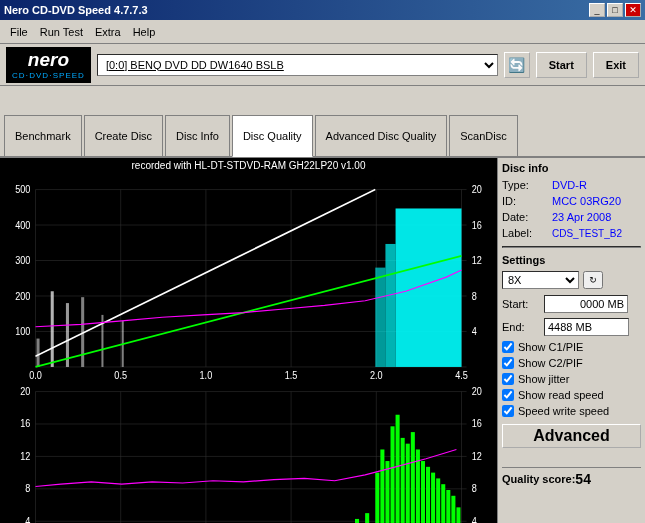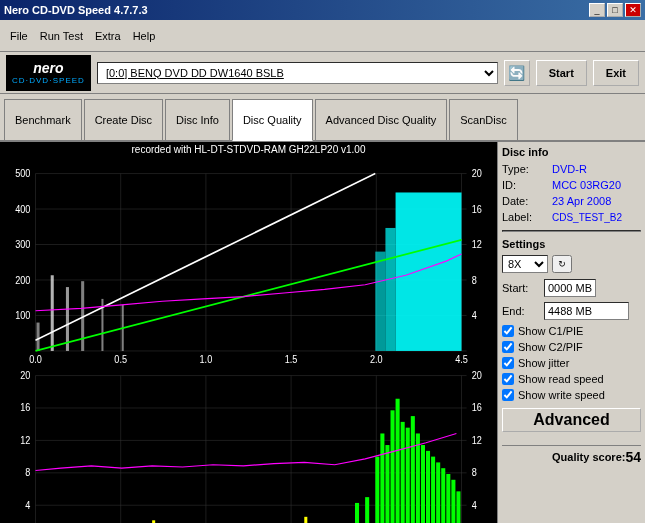--- a/index.html
+++ b/index.html
@@ -21,40 +21,40 @@
       width: 16px; height: 14px; background: #d4d0c8; border: 1px outset #fff;
       font-size: 9px; cursor: pointer; display: flex; align-items: center; justify-content: center; color: #000;
     }
 
     
     .menu-bar {
       background: #d4d0c8;
       display: flex;
       align-items: center;
       padding: 2px 4px;
-      height: 32px;
+      height: 24px;
       border-bottom: 1px solid #808080;
     }
     .menu-item { padding: 2px 6px; cursor: pointer; font-size: 11px; }
 
     
     .toolbar {
       background: #d4d0c8;
       display: flex;
       align-items: center;
       padding: 3px 6px;
       gap: 6px;
       height: 42px;
       border-bottom: 1px solid #808080;
     }
     .logo-area {
       display: flex; flex-direction: column; align-items: center;
       background: #000; padding: 3px 6px; height: 36px; justify-content: center;
     }
-    .logo-nero { color: white; font-size: 14px; font-weight: bold; font-style: italic; text-align: right; }
+    .logo-nero { color: white; font-size: 19px; font-weight: bold; font-style: italic; text-align: right; }
     .logo-sub { color: #00aaff; font-size: 8px; letter-spacing: 1px; }
     .drive-select-area { display: flex; align-items: center; flex: 1; gap: 4px; }
     .drive-combo {
       flex: 1; height: 22px; border: 1px inset #808080; background: white;
       padding: 2px 4px; font-size: 11px; text-decoration: underline;
     }
     .toolbar-icon-btn {
       width: 26px; height: 26px; background: #d4d0c8;
       border: 1px outset #fff; cursor: pointer;
       display: flex; align-items: center; justify-content: center; font-size: 14px;
@@ -67,21 +67,21 @@
     
     .tab-bar {
       display: flex; align-items: flex-end;
       background: #d4d0c8; padding: 4px 4px 0 4px;
       border-bottom: 2px solid #808080;
     }
     .tab {
       padding: 20px 10px; border: 1px solid #808080;
       border-bottom: none; background: #d4d0c8;
       cursor: pointer; font-size: 11px; margin-right: 2px;
-      height: 22px; display: flex; align-items: center;
+      height: 22px; display: flex; align-items: center; margin-top: 24px;
     }
     .tab.active {
       background: #ffffff; border-bottom: 1px solid #ffffff;
       z-index: 1; position: relative; top: 1px;
     }
 
     
     .main-content {
       display: flex;
       background: white;
@@ -139,22 +139,22 @@
     .checkbox-row input[type=checkbox] { width: 12px; height: 12px; }
     .checkbox-row label { font-size: 11px; }
 
     .advanced-btn {
       width: 100%; height: 24px; background: #d4d0c8;
       border: 1px outset #fff; cursor: pointer; font-size: 16px; font-weight: bold;
       margin-top: 3px;
     }
 
     .quality-row {
-      display: flex; align-items: center; justify-content: flex-end;
-      border-top: 1px solid #808080; padding-top: 3px; margin-top: 10px;
+      display: flex; align-items: center; justify-content: flex-start;
+      border-top: 1px solid #808080; padding-top: 3px; margin-top: 16px;
     }
     .quality-label { font-size: 11px; font-weight: bold; }
     .quality-value { font-size: 14px; font-weight: bold; color: #000; }
   </style>
 </head>
 <body>
 
 <div class="title-bar">
   <span class="title-bar-title">Nero CD-DVD Speed 4.7.7.3</span>
   <div class="title-bar-buttons">
@@ -340,32 +340,32 @@
     <div class="info-row">
       <span class="info-label">Label:</span>
       <span class="info-value" style="font-size:10px;">CDS_TEST_B2</span>
     </div>
 
     <hr style="border-color:#808080; margin:3px 0;">
 
     <div class="panel-section-title">Settings</div>
 
     <div style="display:flex; gap:4px; margin-bottom:3px; align-items:center;">
-      <select class="combo-field" style="width:46px;">
+      <select class="combo-field" style="width:77px;">
         <option>8X</option>
         <option>4X</option>
         <option>6X</option>
         <option>MAX</option>
       </select>
       <button style="width:20px;height:18px;font-size:9px;padding:0;">↻</button>
     </div>
 
     <div style="display:flex; gap:4px; margin-bottom:2px; align-items:center;">
       <span class="info-label">Start:</span>
-      <input class="input-field" type="text" style="width: 52px; text-align: right;" value="0000 MB">
+      <input class="input-field" type="text" style="width: 84px; text-align: right;" value="0000 MB">
     </div>
     <div style="display:flex; gap:4px; margin-bottom:2px; align-items:center;">
       <span class="info-label">End:</span>
       <input class="input-field" type="text" style="width: 85px;" value="4488 MB">
     </div>
 
     <div class="checkbox-row">
       <input type="checkbox" id="c1" checked="" style="">
       <label for="c1">Show C1/PIE</label>
     </div>
@@ -376,21 +376,21 @@
     <div class="checkbox-row">
       <input type="checkbox" id="jt" checked="" style="">
       <label for="jt">Show jitter</label>
     </div>
     <div class="checkbox-row">
       <input type="checkbox" id="rs" checked="" style="">
       <label for="rs">Show read speed</label>
     </div>
     <div class="checkbox-row">
       <input type="checkbox" id="ws" checked="" style="">
-      <label for="ws">Show write speed</label>
+      <label for="ws">Speed write speed</label>
     </div>
 
     <button class="advanced-btn">Advanced</button>
 
     <div class="quality-row">
       <span class="quality-label">Quality score:</span>
       <span class="quality-value">54</span>
     </div>
   </div>
 </div>

